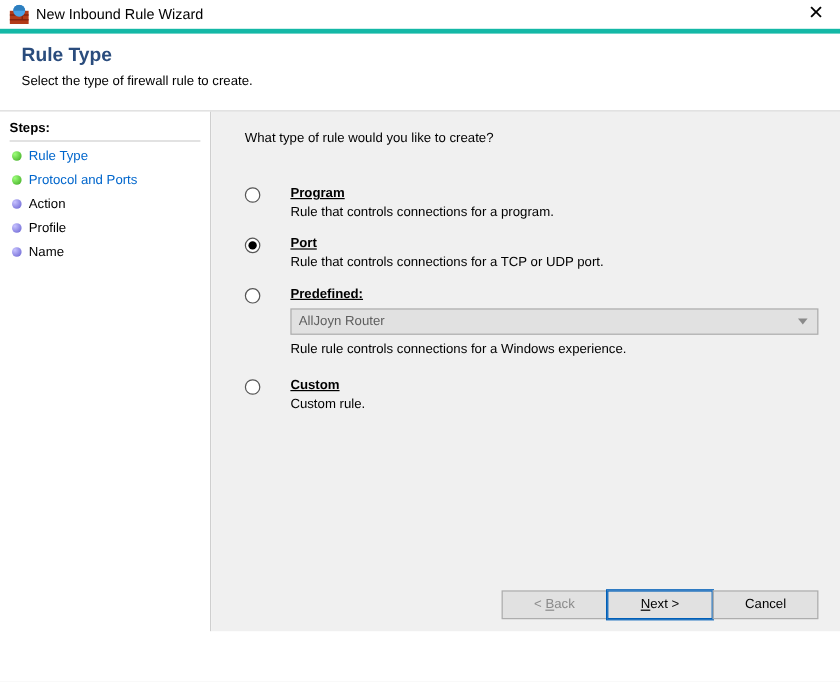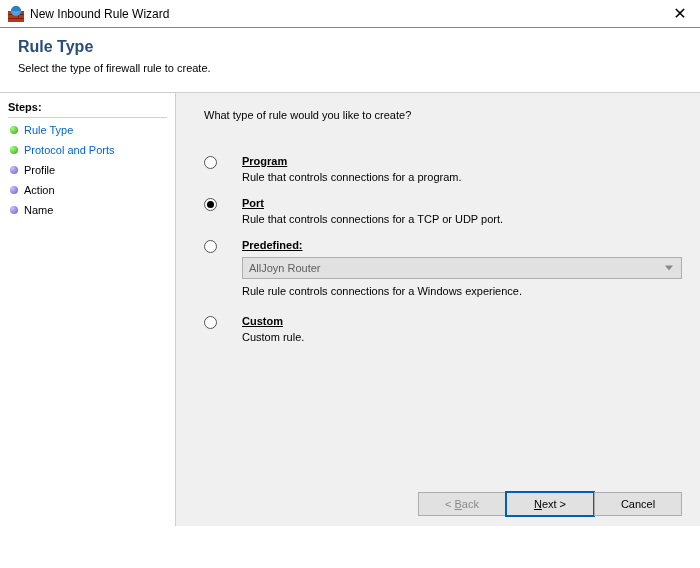--- a/index.html
+++ b/index.html
@@ -11,21 +11,21 @@
     color: #000;
     width: 700px;
     height: 568px;
     overflow: hidden;
   }
   .titlebar {
     display: flex;
     align-items: center;
     padding: 4px 8px;
     height: 28px;
-    border-bottom: 1px solid #14b8a6;
+    border-bottom: 4px solid #14b8a6;
     justify-content: space-between;
   }
   .titlebar .title { margin-left: 6px; font-size: 12px; }
   .titlebar .close {
     margin-left: auto;
     font-size: 16px;
     line-height: 16px;
     width: 24px;
     text-align: center;
     cursor: default;
@@ -191,25 +191,25 @@
     <div class="step link">
       <span class="bullet"></span>
       <span>Rule Type</span>
     </div>
     <div class="step link">
       <span class="bullet"></span>
       <span>Protocol and Ports</span>
     </div>
     <div class="step">
       <span class="bullet pending"></span>
-      <span>Profile</span>
+      <span>Action</span>
     </div>
     <div class="step">
       <span class="bullet pending"></span>
-      <span>Action</span>
+      <span>Profile</span>
     </div>
     <div class="step">
       <span class="bullet pending"></span>
       <span>Name</span>
     </div>
   </div>
 
   <div class="content">
     <div class="prompt">What type of rule would you like to create?</div>
 

